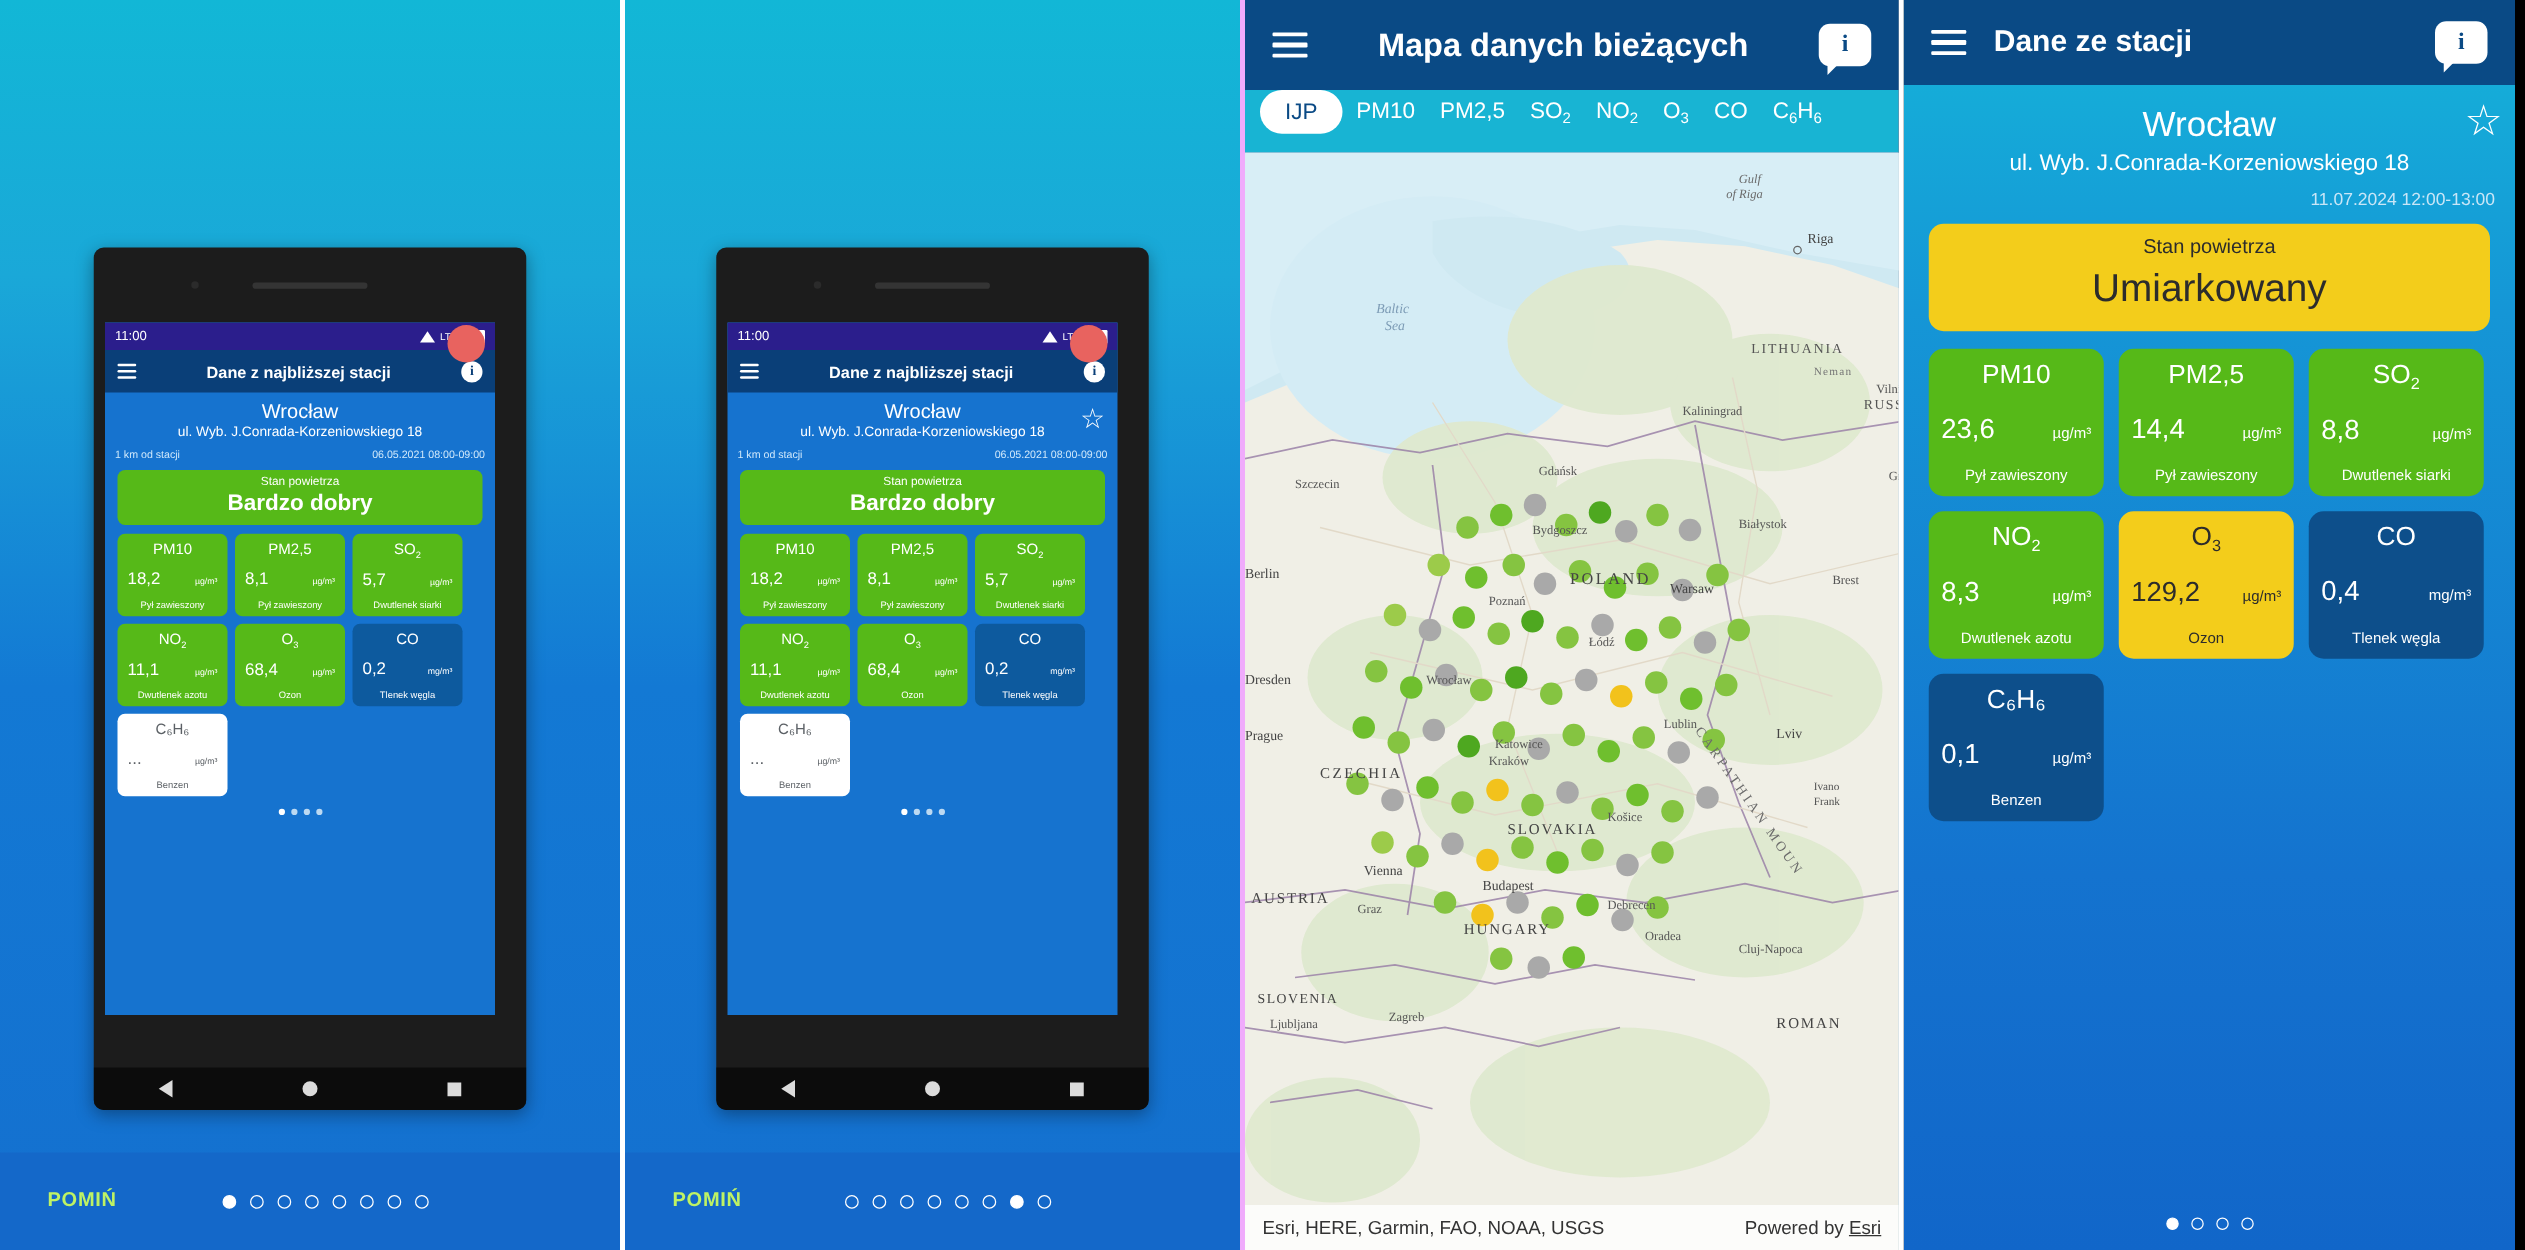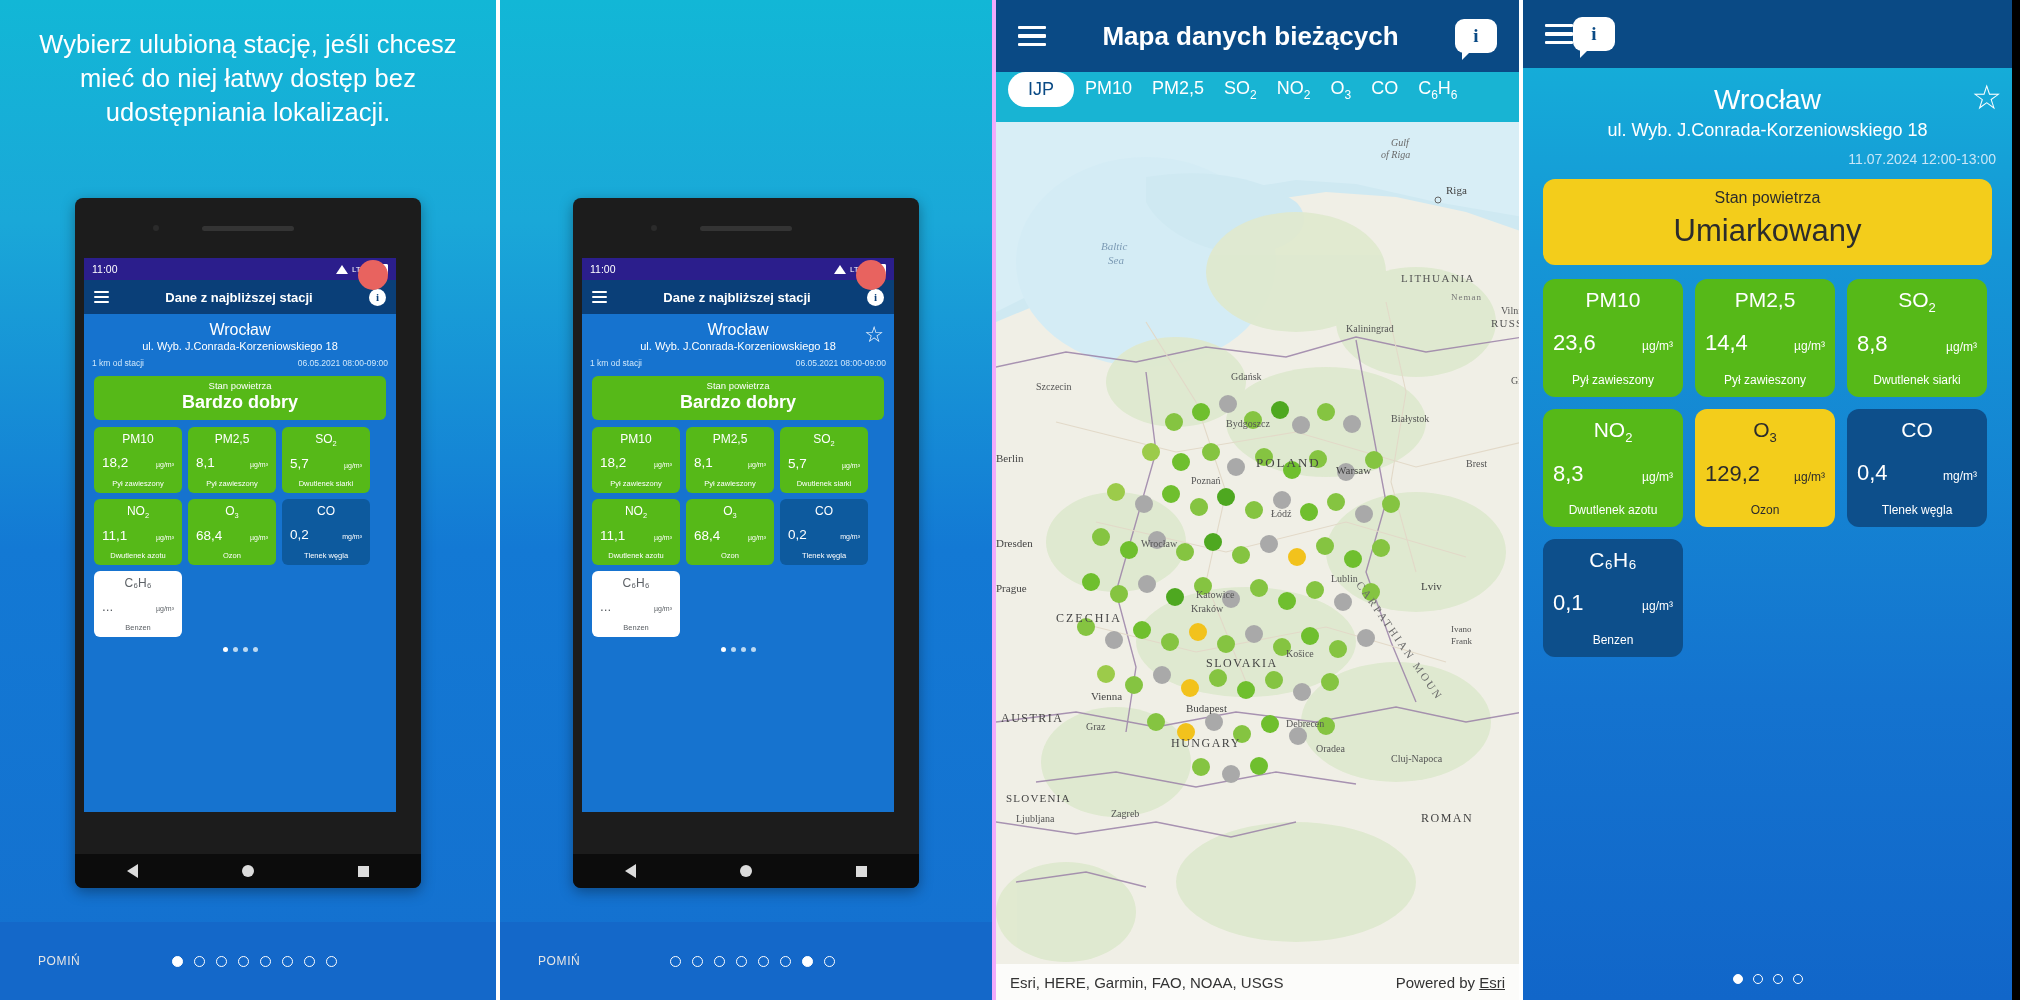--- a/index.html
+++ b/index.html
@@ -108,21 +108,21 @@
   }
   .nav-tri { width:0;height:0;border-top:7px solid transparent;border-bottom:7px solid transparent;border-right:11px solid #dcdcdc; }
   .nav-cir { width:12px;height:12px;border-radius:50%;background:#dcdcdc; }
   .nav-sq  { width:11px;height:11px;background:#dcdcdc; }
 
   
   .skipbar {
     position:absolute; bottom:0; left:0; right:0; height:78px; background:#1468c9;
     display:flex; align-items:center; padding: 0 38px;
   }
-  .skipbar .skip { color:#e5e5e5; font-size:12px; font-weight:normal; letter-spacing:.6px; }
+  .skipbar .skip { color:#bef264; font-size:16px; font-weight:bold; letter-spacing:.6px; }
   .skipbar .pager { flex:1; display:flex; gap:11px; justify-content:center; padding-right:30px; }
   .pdot { width:11px;height:11px;border-radius:50%;border:1.6px solid #fff; }
   .pdot.on { background:#fff; }
 
   
   .map-appbar {
     height:72px; background:#0a4a85; display:flex; align-items:center; padding:0 22px; color:#fff;
   }
   .map-appbar .hamb { width:28px; gap:5px; }
   .map-appbar .hamb i { height:3.5px; }
@@ -178,21 +178,20 @@
   .pd { width:10px;height:10px;border-radius:50%;border:1.5px solid #fff; }
   .pd.on { background:#fff; }
   sub { font-size:.62em; vertical-align:sub; }
 </style>
 </head>
 <body>
 
 <div class="screen">
 
   <div class="panel p1">
-    <div class="caption">Wybierz ulubioną stację, jeśli chcesz mieć do niej łatwy dostęp bez udostępniania lokalizacji.</div>
 
     <div class="phone">
       <div class="earpiece"></div>
       <div class="dot-cam"></div>
       <div class="chin-bar"></div>
 
       <div class="viewport">
         <div class="statusbar">
           <span>11:00</span>
           <span class="right">
@@ -656,20 +655,21 @@
     </div>
   </div>
 
   <div class="panel p4">
     <div class="map-appbar">
       <span class="hamb">
           <i></i>
           <i></i>
           <i></i>
         </span>
+      <span class="title">Dane ze stacji</span>
       <span class="bubble">i</span>
     </div>
 
     <div class="st4">
       <div class="city">Wrocław</div>
       <div class="addr">ul. Wyb. J.Conrada-Korzeniowskiego 18</div>
       <div class="ts">11.07.2024 12:00-13:00</div>
       <span class="star">☆</span>
     </div>
 

